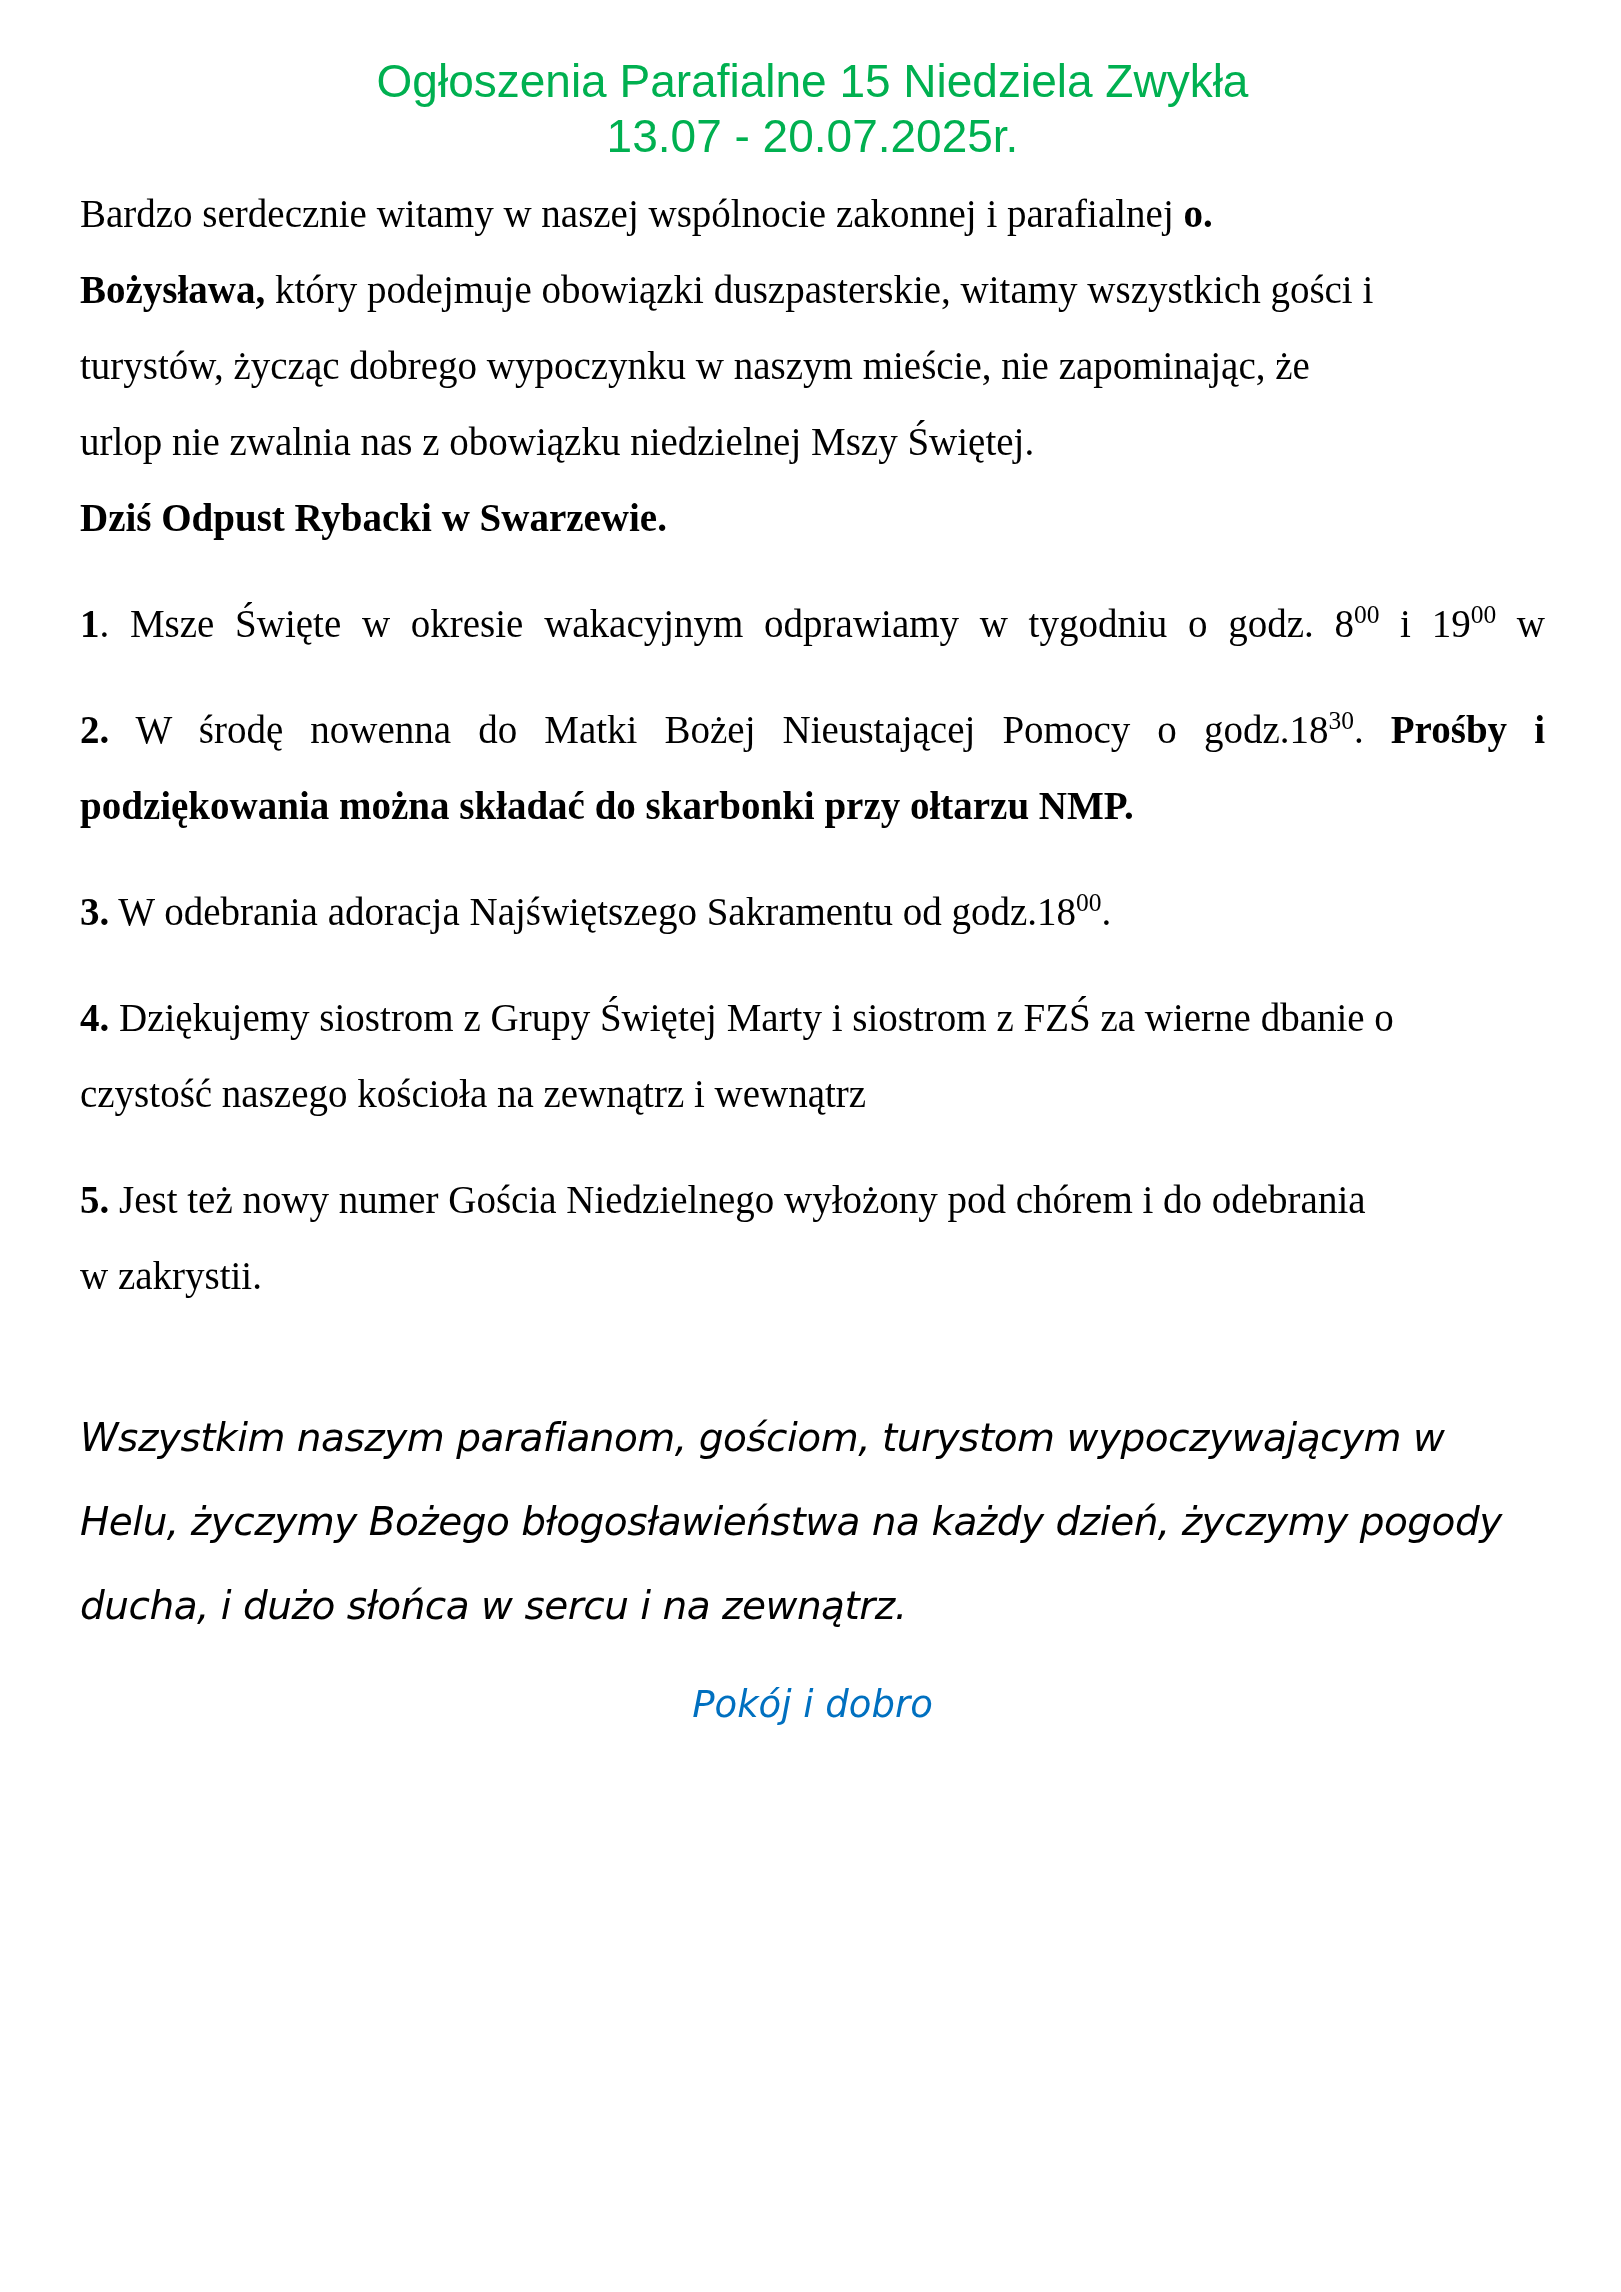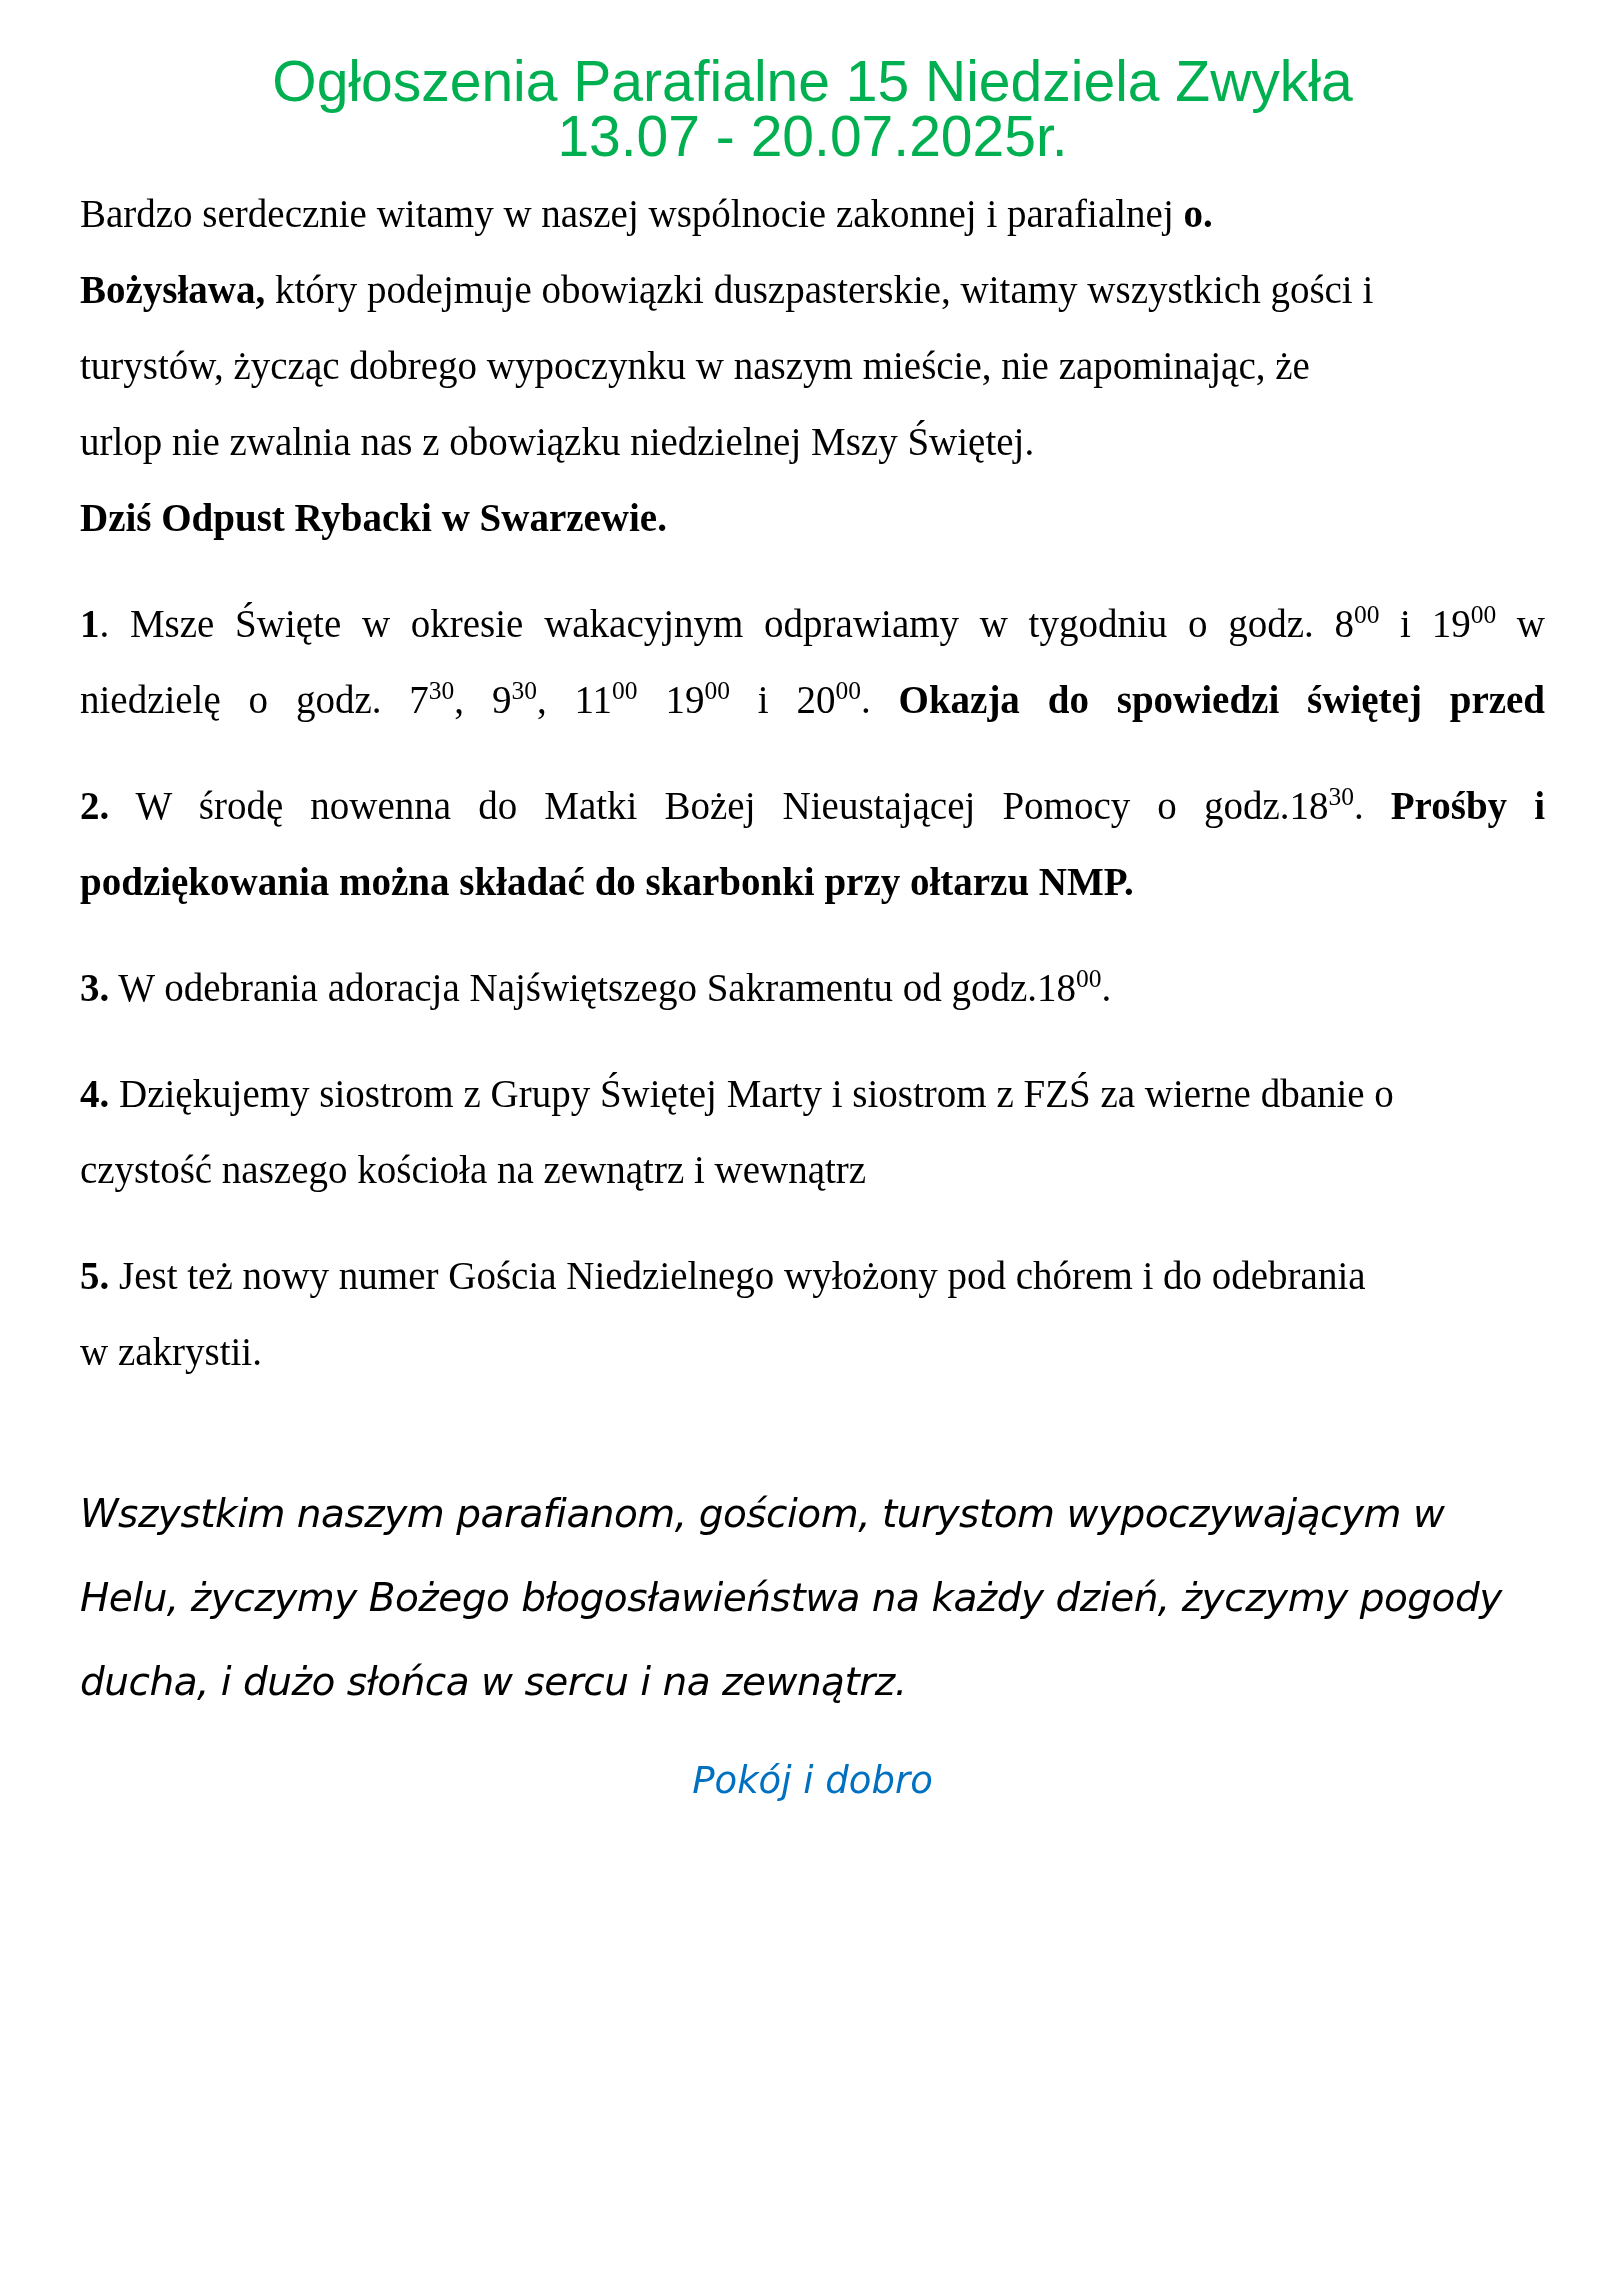--- a/index.html
+++ b/index.html
@@ -15,21 +15,21 @@
     overflow: hidden;
   }
   .page {
     box-sizing: border-box;
     width: 1621px;
     height: 2293px;
     padding: 54px 76px 0 80px;
   }
   .doc-title {
     font-family: "Liberation Sans", sans-serif;
-    font-size: 57px;
+    font-size: 46px;
     line-height: 55px;
     text-align: center;
     color: var(--title-green, #00B050);
     font-weight: 400;
   }
   .body-text .paragraph { margin-top: 30px; }
   .body-text .paragraph.first { margin-top: 11.8px; }
   .line {
     font-size: 39px;
     line-height: 76px;
@@ -88,21 +88,20 @@
   <div class="body-text">
       <div class="paragraph first">
         <div class="line"><span class="">Bardzo serdecznie witamy w naszej wspólnocie zakonnej i parafialnej </span><span class="b ">o.</span></div>
         <div class="line"><span class="b ">Bożysława,</span><span class=""> który podejmuje obowiązki duszpasterskie, witamy wszystkich gości i</span></div>
         <div class="line"><span class="">turystów, życząc dobrego wypoczynku w naszym mieście, nie zapominając, że</span></div>
         <div class="line"><span class="">urlop nie zwalnia nas z obowiązku niedzielnej Mszy Świętej.</span></div>
         <div class="line"><span class="b ">Dziś Odpust Rybacki w Swarzewie.</span></div>
       </div>
       <div class="paragraph">
         <div class="line j"><span class="b ">1</span><span class="">. Msze Święte w okresie wakacyjnym odprawiamy w tygodniu o godz. 8</span><span class="sup">00</span><span class=""> i 19</span><span class="sup">00</span><span class=""> w</span></div>
-        <div class="line j"><span class="">niedzielę o godz. 7</span><span class="sup">30</span><span class="">, 9</span><span class="sup">30</span><span class="">, 11</span><span class="sup">00</span><span class=""> 19</span><span class="sup">00</span><span class=""> i 20</span><span class="sup">00</span><span class="">. </span><span class="b ">Okazja do spowiedzi świętej przed</span></div>
       </div>
       <div class="paragraph">
         <div class="line j"><span class="b ">2.</span><span class=""> W środę nowenna do Matki Bożej Nieustającej Pomocy o godz.18</span><span class="sup">30</span><span class="">. </span><span class="b ">Prośby i</span></div>
         <div class="line"><span class="b ">podziękowania można składać do skarbonki przy ołtarzu NMP.</span></div>
       </div>
       <div class="paragraph">
         <div class="line"><span class="b ">3.</span><span class=""> W odebrania adoracja Najświętszego Sakramentu od godz.18</span><span class="sup">00</span><span class="">.</span></div>
       </div>
       <div class="paragraph">
         <div class="line"><span class="b ">4.</span><span class=""> Dziękujemy siostrom z Grupy Świętej Marty i siostrom z FZŚ za wierne dbanie o</span></div>

